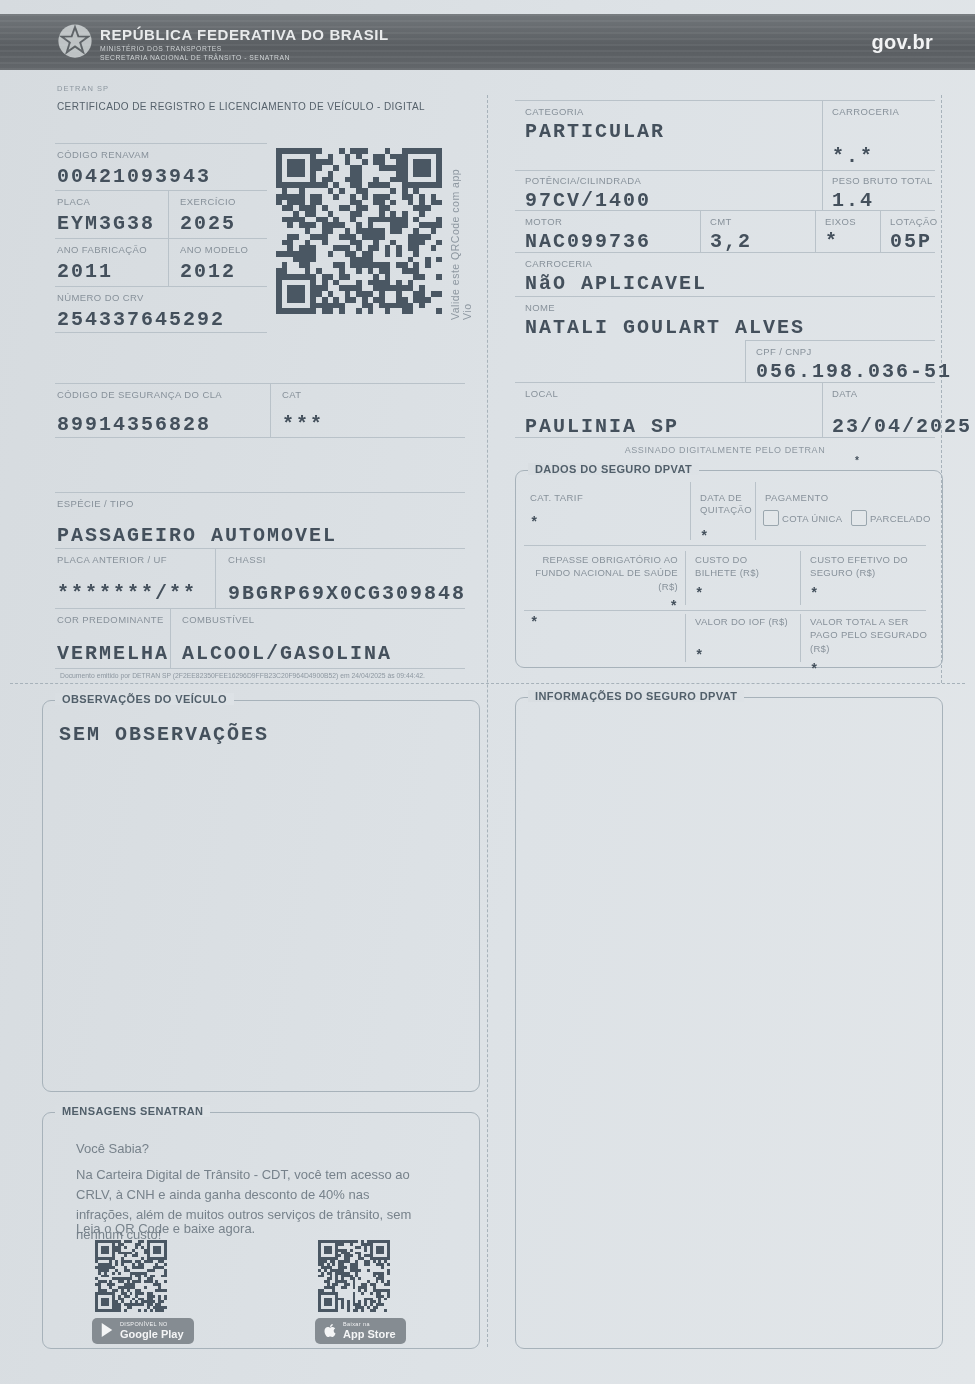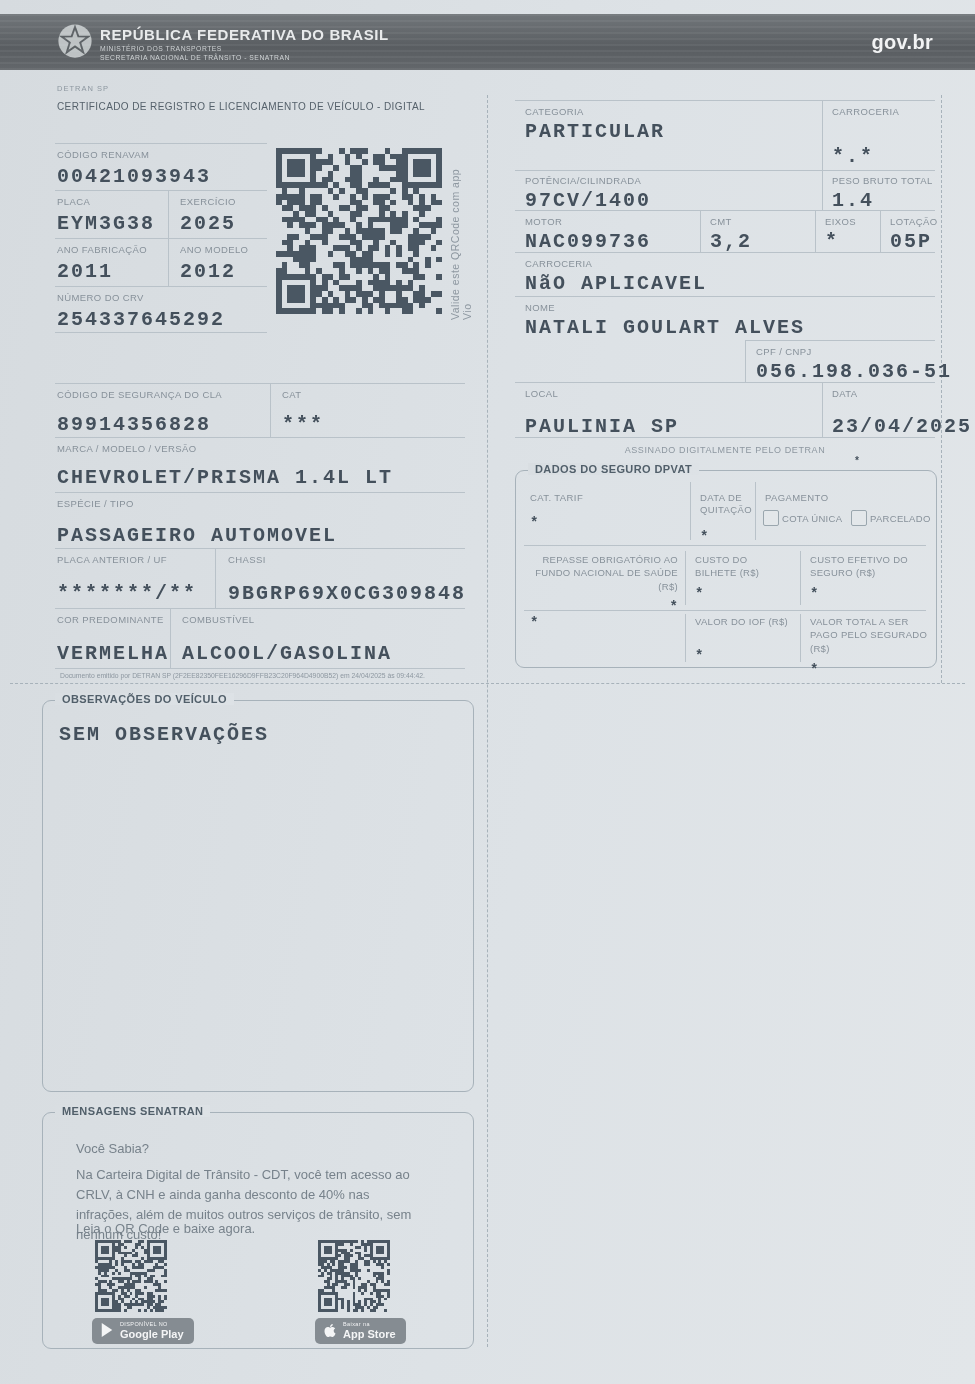--- a/index.html
+++ b/index.html
@@ -23,21 +23,21 @@
   .lbl{font-size:9.5px;color:var(--label);letter-spacing:.4px;white-space:nowrap;}
   .lblw{font-size:9.5px;color:var(--label);letter-spacing:.3px;line-height:1.4;}
   .val{font-family:"Liberation Mono","DejaVu Sans Mono",monospace;font-weight:bold;font-size:20px;
        color:var(--ink);letter-spacing:2px;white-space:nowrap;}
   .doc-agency{font-size:7.5px;color:#8d97a0;letter-spacing:1px;}
   .doc-title{font-size:10px;font-weight:normal;color:#55616b;letter-spacing:.4px;}
   .hline{position:absolute;height:1px;background:var(--line);}
   .vline{position:absolute;width:1px;background:var(--line);}
   .dashv{position:absolute;width:0;border-left:1px dashed #a7b2ba;}
   .dashh{position:absolute;height:0;border-top:1px dashed #a7b2ba;}
-  .legendbox{position:absolute;border:1.5px solid #a7b2ba;border-radius:9px;}
+  .legendbox{position:absolute;border:1.5px solid #a7b2ba;border-radius:9px;padding-left:6px;}
   .legend-title{position:absolute;top:-8px;left:12px;background:var(--paper);padding:0 7px;
        font-size:11px;font-weight:bold;color:var(--legend);letter-spacing:.4px;white-space:nowrap;
        background:linear-gradient(100deg,#d9dee2,#dde2e6);}
   .vtext{position:absolute;writing-mode:vertical-rl;transform:rotate(180deg);
        font-size:10.5px;color:#8d97a0;letter-spacing:.5px;}
   .note{font-size:6.8px;color:#8d97a0;}
   .signed{font-size:9px;color:#8d97a0;letter-spacing:.6px;text-align:center;}
   .qr{position:absolute;}
   .qr svg{width:100%;height:100%;display:block;}
   .cb{position:absolute;width:14px;height:14px;border:1px solid #9aa6ae;background:#e3e7ea;border-radius:2px;}
@@ -553,24 +553,20 @@
   <div class="abs" style="left:57px;top:389px;">
     <div class="lbl">CÓDIGO DE SEGURANÇA DO CLA</div>
     <div class="val" style="margin-top:13px;">89914356828</div>
   </div>
   <div class="abs" style="left:282px;top:389px;">
     <div class="lbl">CAT</div>
     <div class="val" style="margin-top:13px;">***</div>
   </div>
   <div class="hline" style="left:55px;top:437px;width:410px;"></div>
 
-  <div class="abs" style="left:57px;top:443px;">
-    <div class="lbl">MARCA / MODELO / VERSÃO</div>
-    <div class="val" style="margin-top:12px;">CHEVROLET/PRISMA 1.4L LT</div>
-  </div>
   <div class="hline" style="left:55px;top:492px;width:410px;"></div>
 
   <div class="abs" style="left:57px;top:498px;">
     <div class="lbl">ESPÉCIE / TIPO</div>
     <div class="val" style="margin-top:15px;">PASSAGEIRO AUTOMOVEL</div>
   </div>
 
   <div class="hline" style="left:55px;top:548px;width:410px;"></div>
   <div class="vline" style="left:215px;top:548px;height:60px;"></div>
   <div class="abs" style="left:57px;top:554px;">
@@ -712,20 +708,23 @@
   <div class="abs" style="left:810px;top:615px;width:118px;">
     <div class="lblw">VALOR TOTAL A SER PAGO PELO SEGURADO (R$)</div>
     <div class="star" style="margin-top:7px;">*</div>
   </div>
 
   <div class="legendbox" style="left:42px;top:700px;width:430px;height:390px;">
     <div class="legend-title">OBSERVAÇÕES DO VEÍCULO</div>
     <div class="val" style="position:absolute;left:16px;top:22px;">SEM OBSERVAÇÕES</div>
   </div>
 
+  <div class="legendbox" style="left:515px;top:697px;width:420px;height:650px;">
+    <div class="legend-title">INFORMAÇÕES DO SEGURO DPVAT</div>
+  </div>
 
   <div class="legendbox" style="left:42px;top:1112px;width:430px;height:235px;">
     <div class="legend-title">MENSAGENS SENATRAN</div>
     <div class="msg" style="position:absolute;left:33px;top:26px;">Você Sabia?</div>
     <div class="msg" style="position:absolute;left:33px;top:52px;width:345px;">Na Carteira Digital de Trânsito - CDT, você tem acesso ao CRLV, à CNH e ainda ganha desconto de 40% nas infrações, além de muitos outros serviços de trânsito, sem nenhum custo!</div>
     <div class="msg" style="position:absolute;left:33px;top:106px;">Leia o QR Code e baixe agora.</div>
   </div>
   <div class="qr" style="left:95px;top:1240px;width:72px;height:72px;">
       <svg viewBox="0 0 25 25" shape-rendering="crispEdges" fill="#4a5763">
         <rect x="0" y="0" width="1" height="1"></rect>

